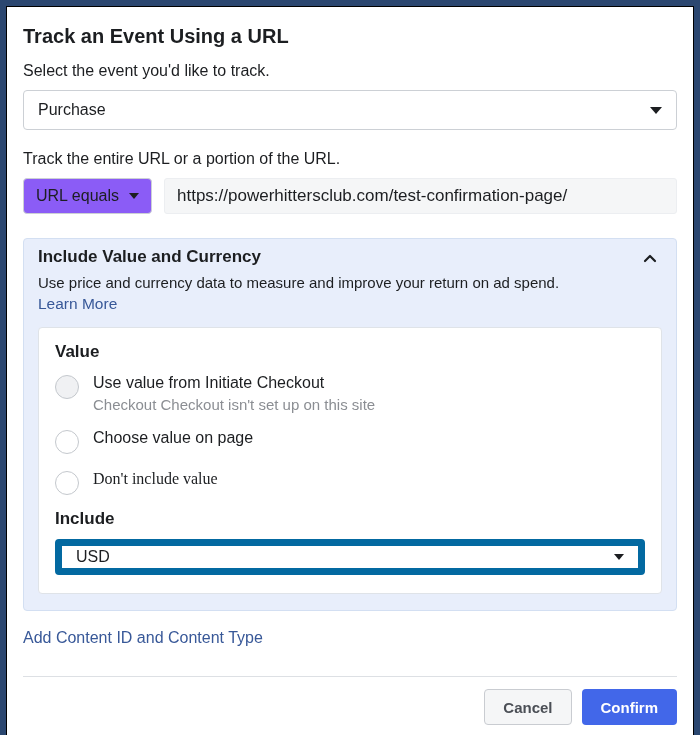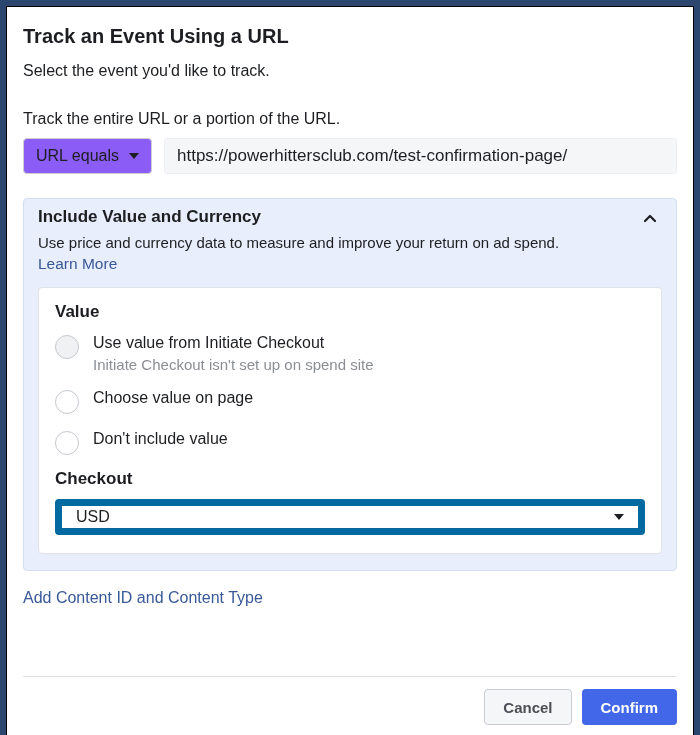--- a/index.html
+++ b/index.html
@@ -219,20 +219,24 @@
       color: #fff;
     }
   </style>
 </head>
 <body>
 
 <div class="modal">
   <div class="title">Track an Event Using a URL</div>
 
   <div class="subtitle">Select the event you'd like to track.</div>
+  <div class="select">
+    <span>Purchase</span>
+    <span class="caret"></span>
+  </div>
 
   <div class="label2">Track the entire URL or a portion of the URL.</div>
   <div class="row">
     <div class="small-select">
       <span>URL equals</span>
       <span class="caret-sm"></span>
     </div>
     <input class="url-input" type="text" value="https://powerhittersclub.com/test-confirmation-page/" style="">
   </div>
 
@@ -250,39 +254,39 @@
       </span>
     </div>
 
     <div class="panel-body">
       <div class="value-label">Value</div>
 
       <div class="radio-opt radio-disabled">
         <div class="radio-circle"></div>
         <div>
           <div class="opt-main">Use value from Initiate Checkout</div>
-          <div class="opt-hint">Initiate Checkout isn't set up on spend site</div>
+          <div class="opt-hint">Checkout Checkout isn't set up on this site</div>
         </div>
       </div>
 
       <div class="radio-opt" style="margin-top:16px;">
         <div class="radio-circle"></div>
         <div>
           <div class="opt-main">Choose value on page</div>
         </div>
       </div>
 
-      <div class="radio-opt" style="margin-top:16px;">
+      <div class="radio-opt" style="margin-top:16px;font-family:Liberation Serif, serif;">
         <div class="radio-circle"></div>
         <div>
           <div class="opt-main">Don't include value</div>
         </div>
       </div>
 
-      <div class="currency-label">Checkout</div>
+      <div class="currency-label">Include</div>
       <div class="currency-select">
         <span>USD</span>
         <span class="caret"></span>
       </div>
     </div>
   </div>
 
   <span class="add-link">Add Content ID and Content Type</span>
 
   <div class="footer">

